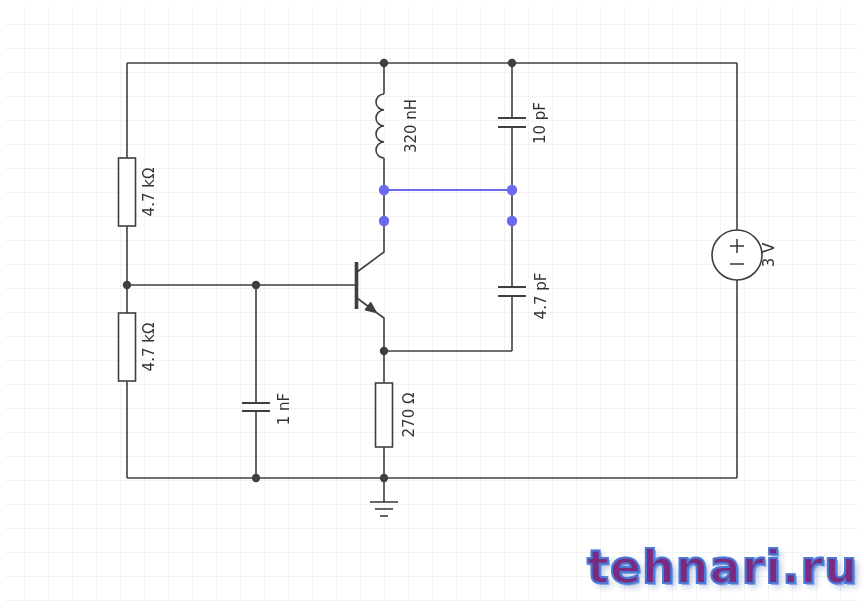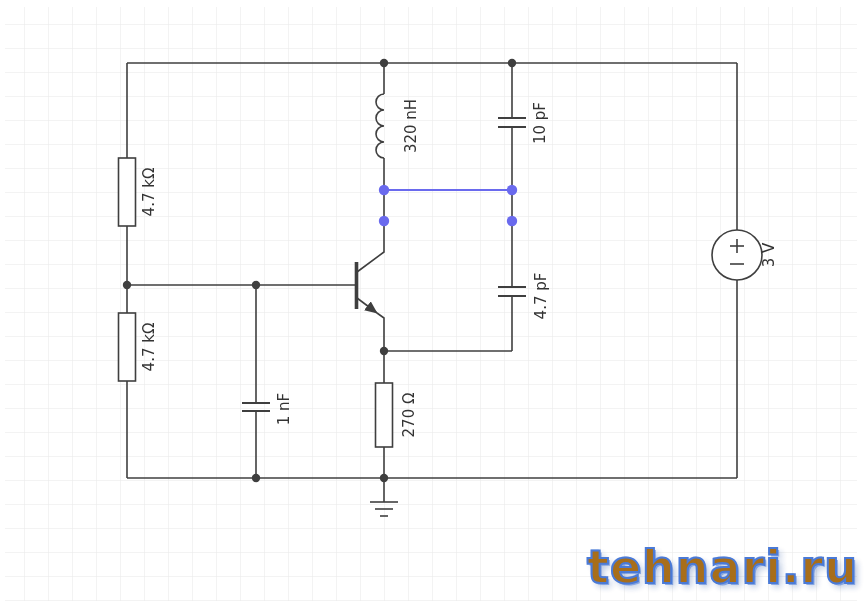--- a/index.html
+++ b/index.html
@@ -37,21 +37,21 @@
   }
 
   .watermark {
     position: absolute;
     right: 6px;
     bottom: 14px;
     font-family: "DejaVu Sans", "Liberation Sans", sans-serif;
     font-size: 46px;
     font-weight: bold;
     letter-spacing: 1px;
-    color: #a16207;
+    color: #701a75;
     -webkit-text-stroke: 2px var(--watermark, #3b6fd4);
     text-shadow:
       2px 2px 0 rgba(59, 111, 212, 0.55),
       -1px -1px 0 rgba(59, 111, 212, 0.45),
       4px 4px 6px rgba(40, 80, 160, 0.35);
     opacity: 0.92;
     user-select: none;
   }
 </style>
 </head>

